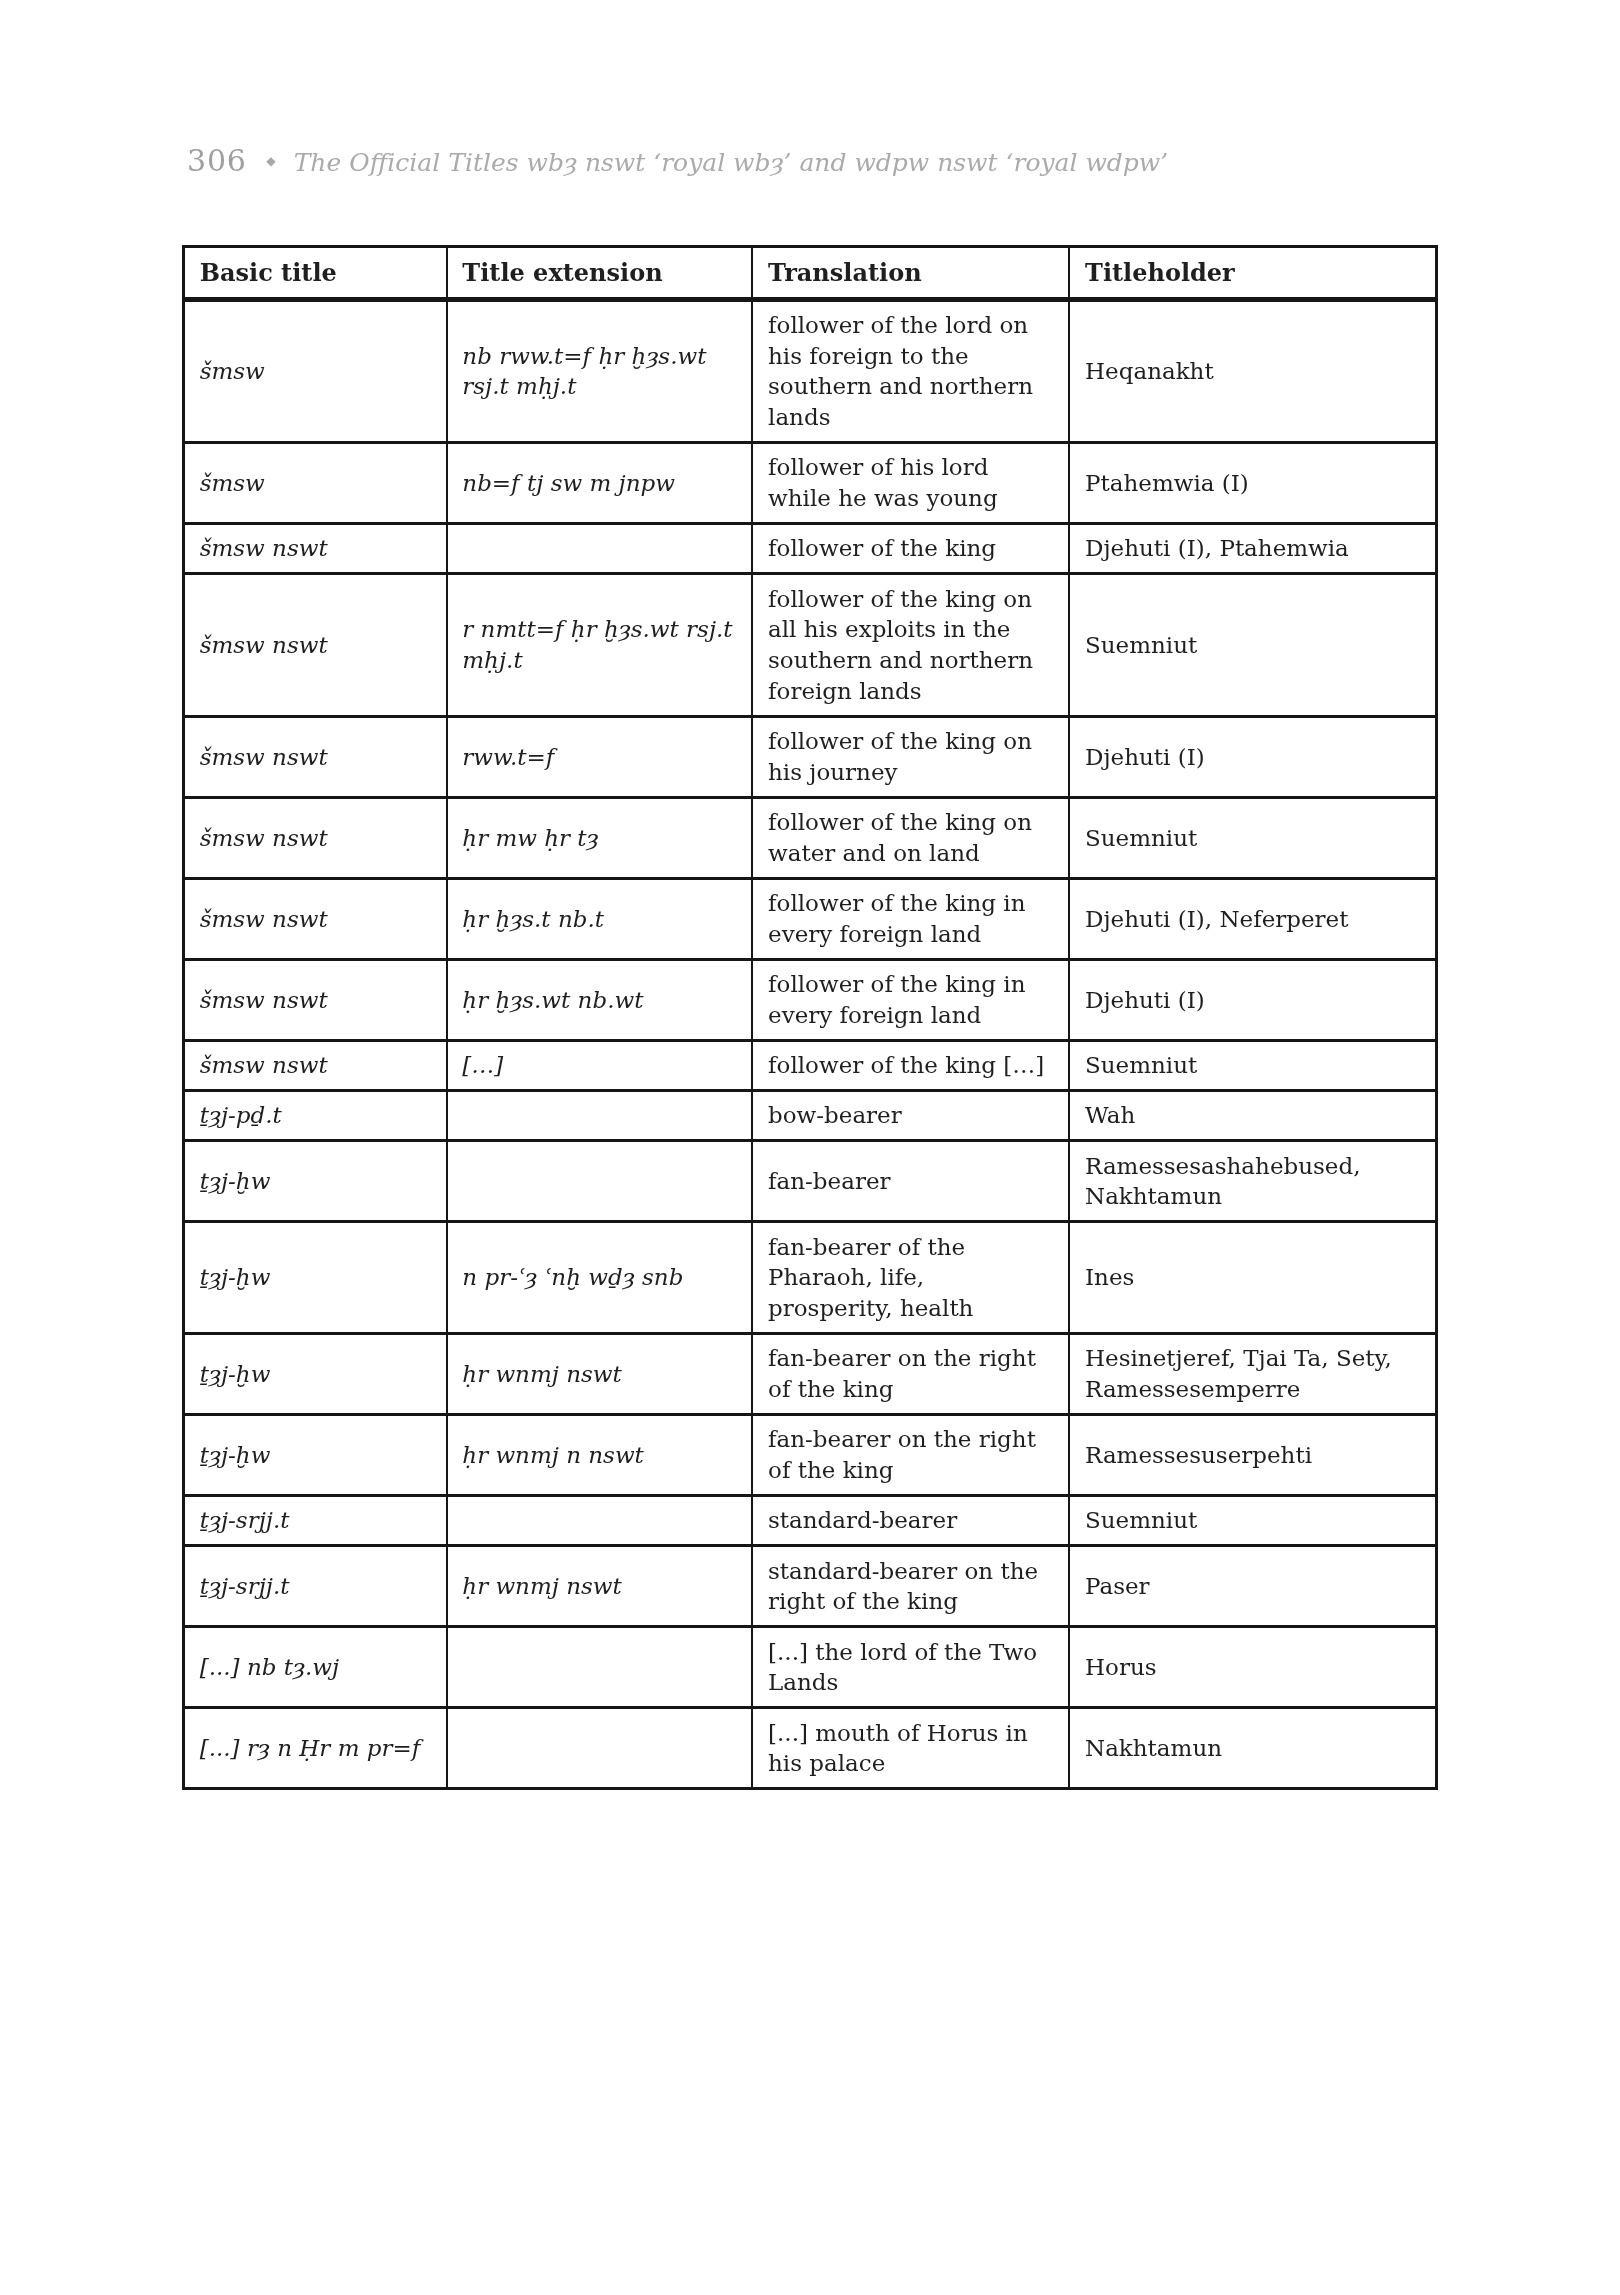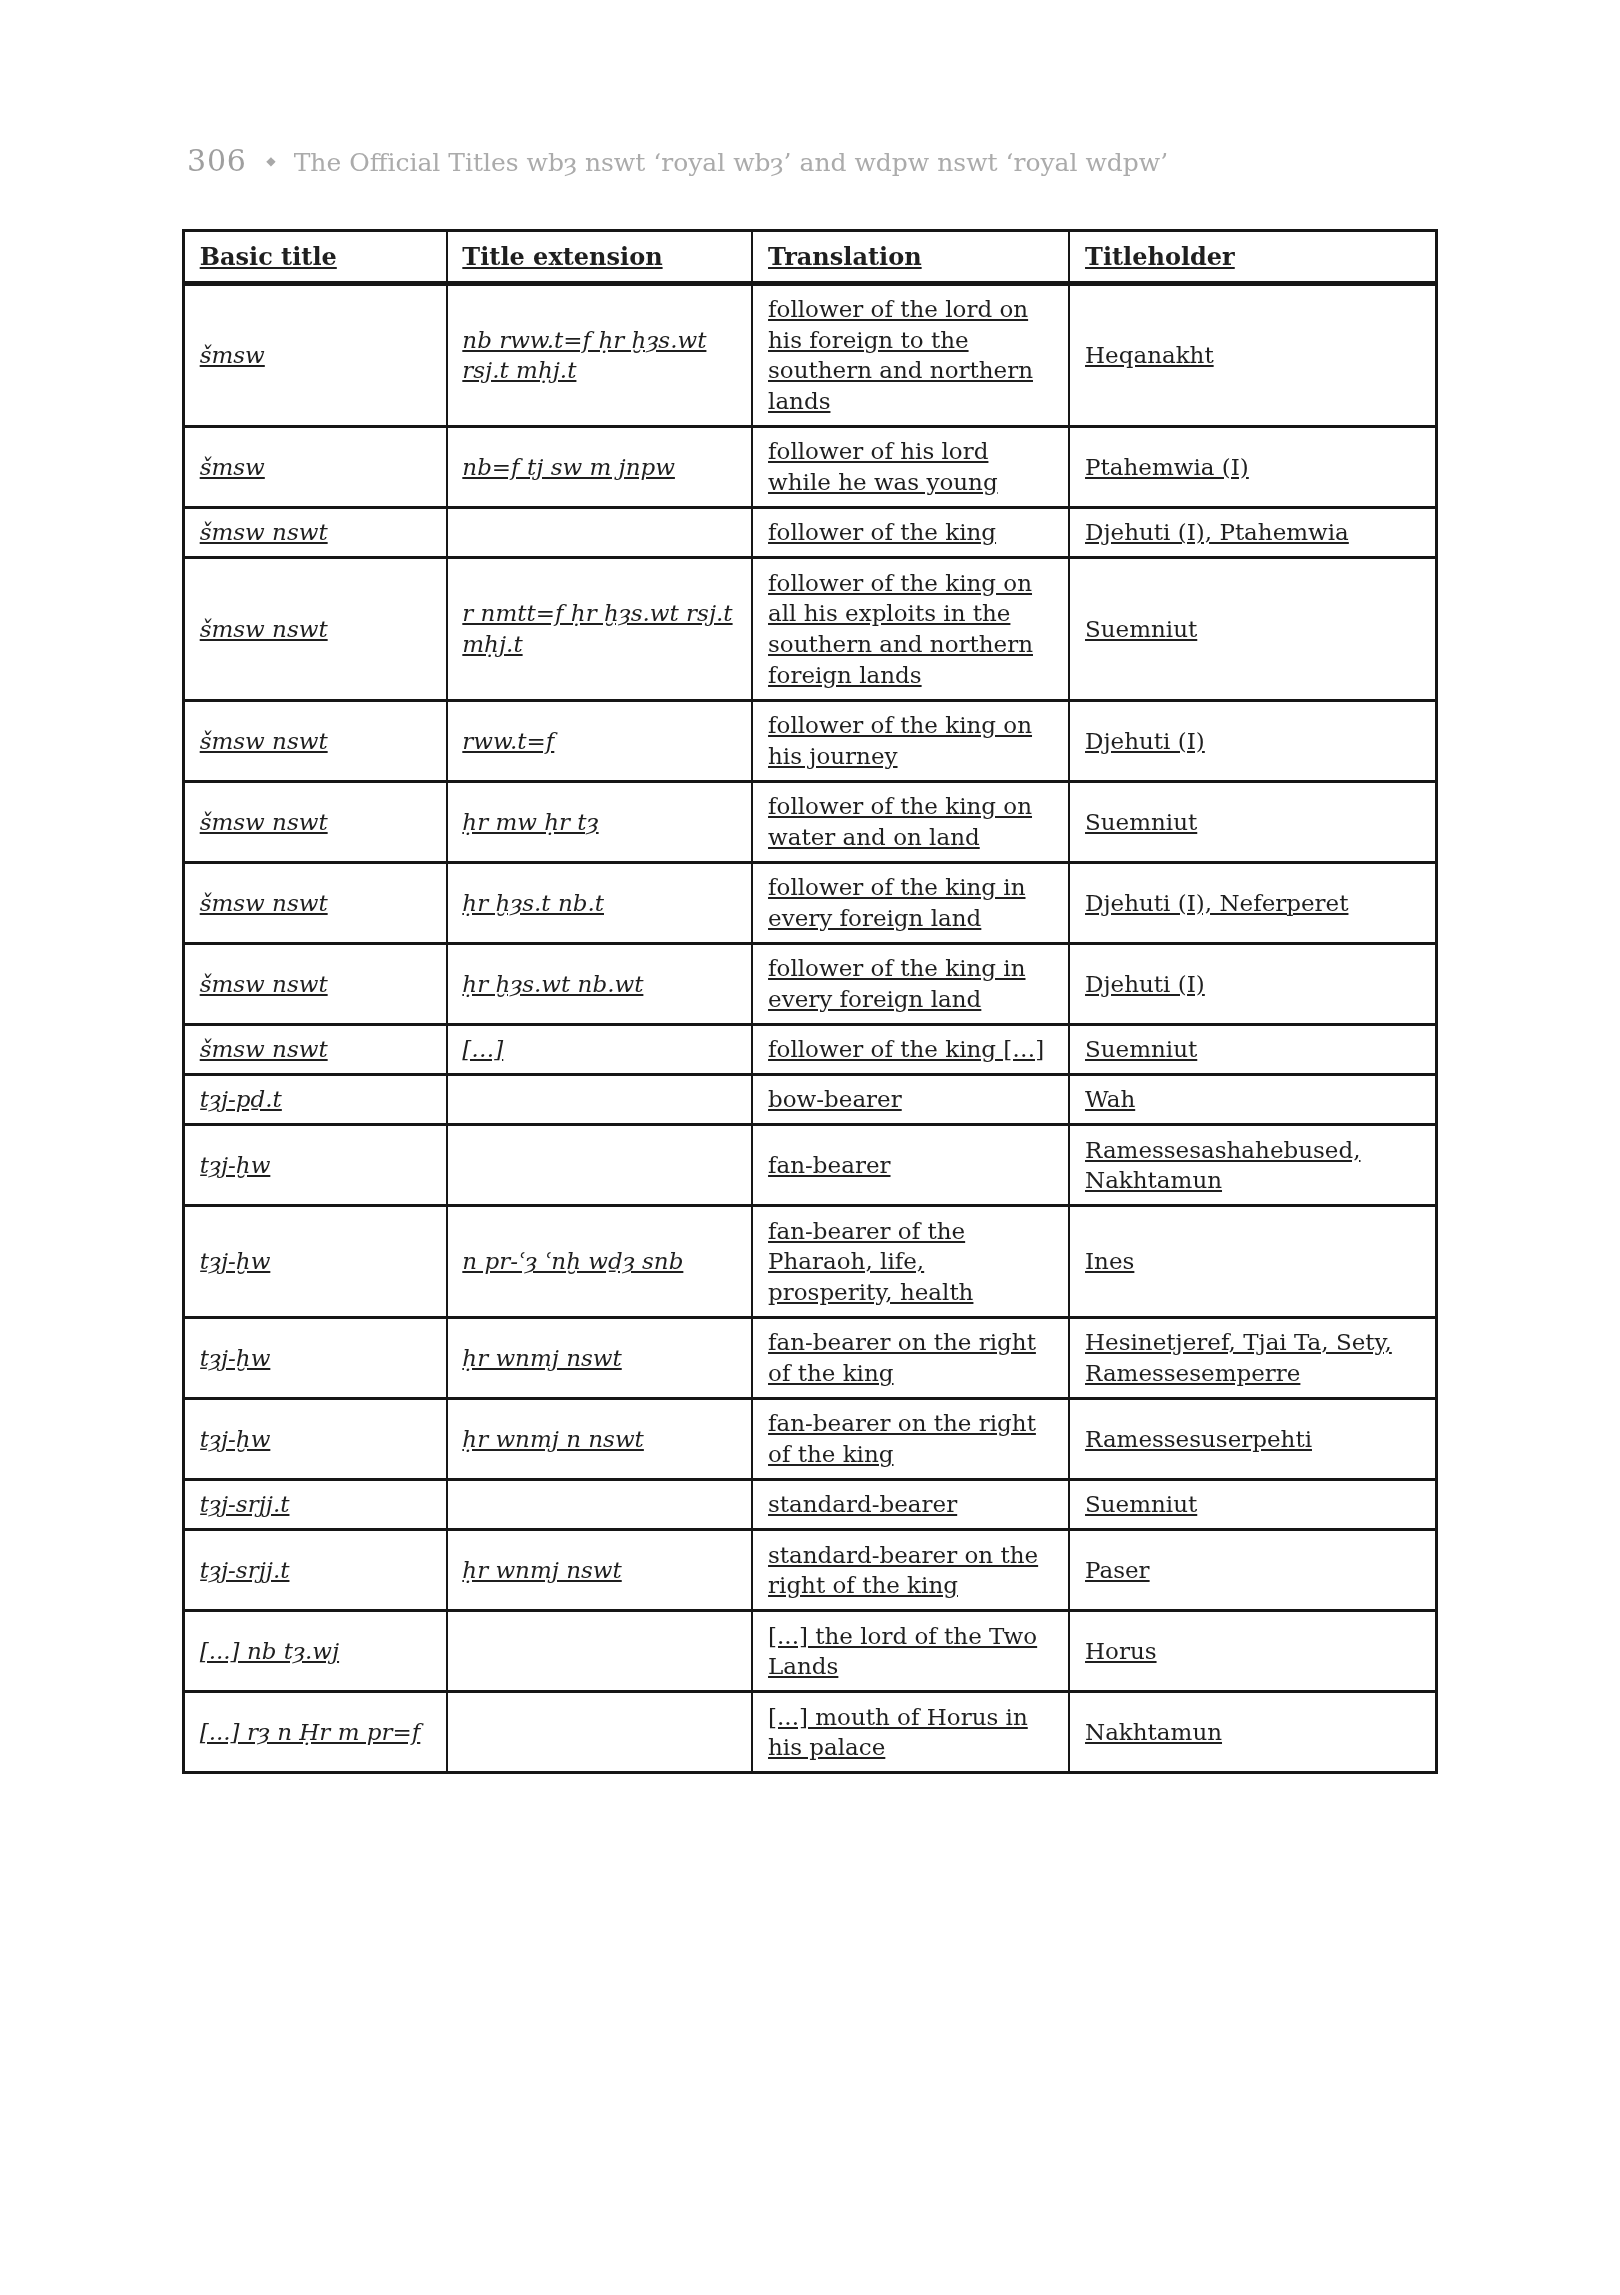--- a/index.html
+++ b/index.html
@@ -32,32 +32,32 @@
   }
   .bullet {
     font-size: 12.2px;
     color: #a8a8a8;
     margin: 0 18px 0 19.6px;
     transform: translateY(-6.5px);
     display: inline-block;
   }
   .running-title {
     font-size: 25px;
+    font-style: italic;
     color: #ababab;
   }
   
   table.titles-table {
     position: absolute;
     left: 173px;
-    top: 229px;
+    top: 245px;
     width: 1256px;
     border-collapse: collapse;
     table-layout: fixed;
     color: #1f1f1f;
-    text-decoration: underline;
   }
   table.titles-table, table.titles-table tr, table.titles-table th, table.titles-table td {
     border: 2.4px solid #161616;
   }
   table.titles-table {
     border-width: 3.3px;
   }
   table.titles-table th, table.titles-table td {
     border-top-width: 3.3px;
     border-bottom-width: 3.3px;

